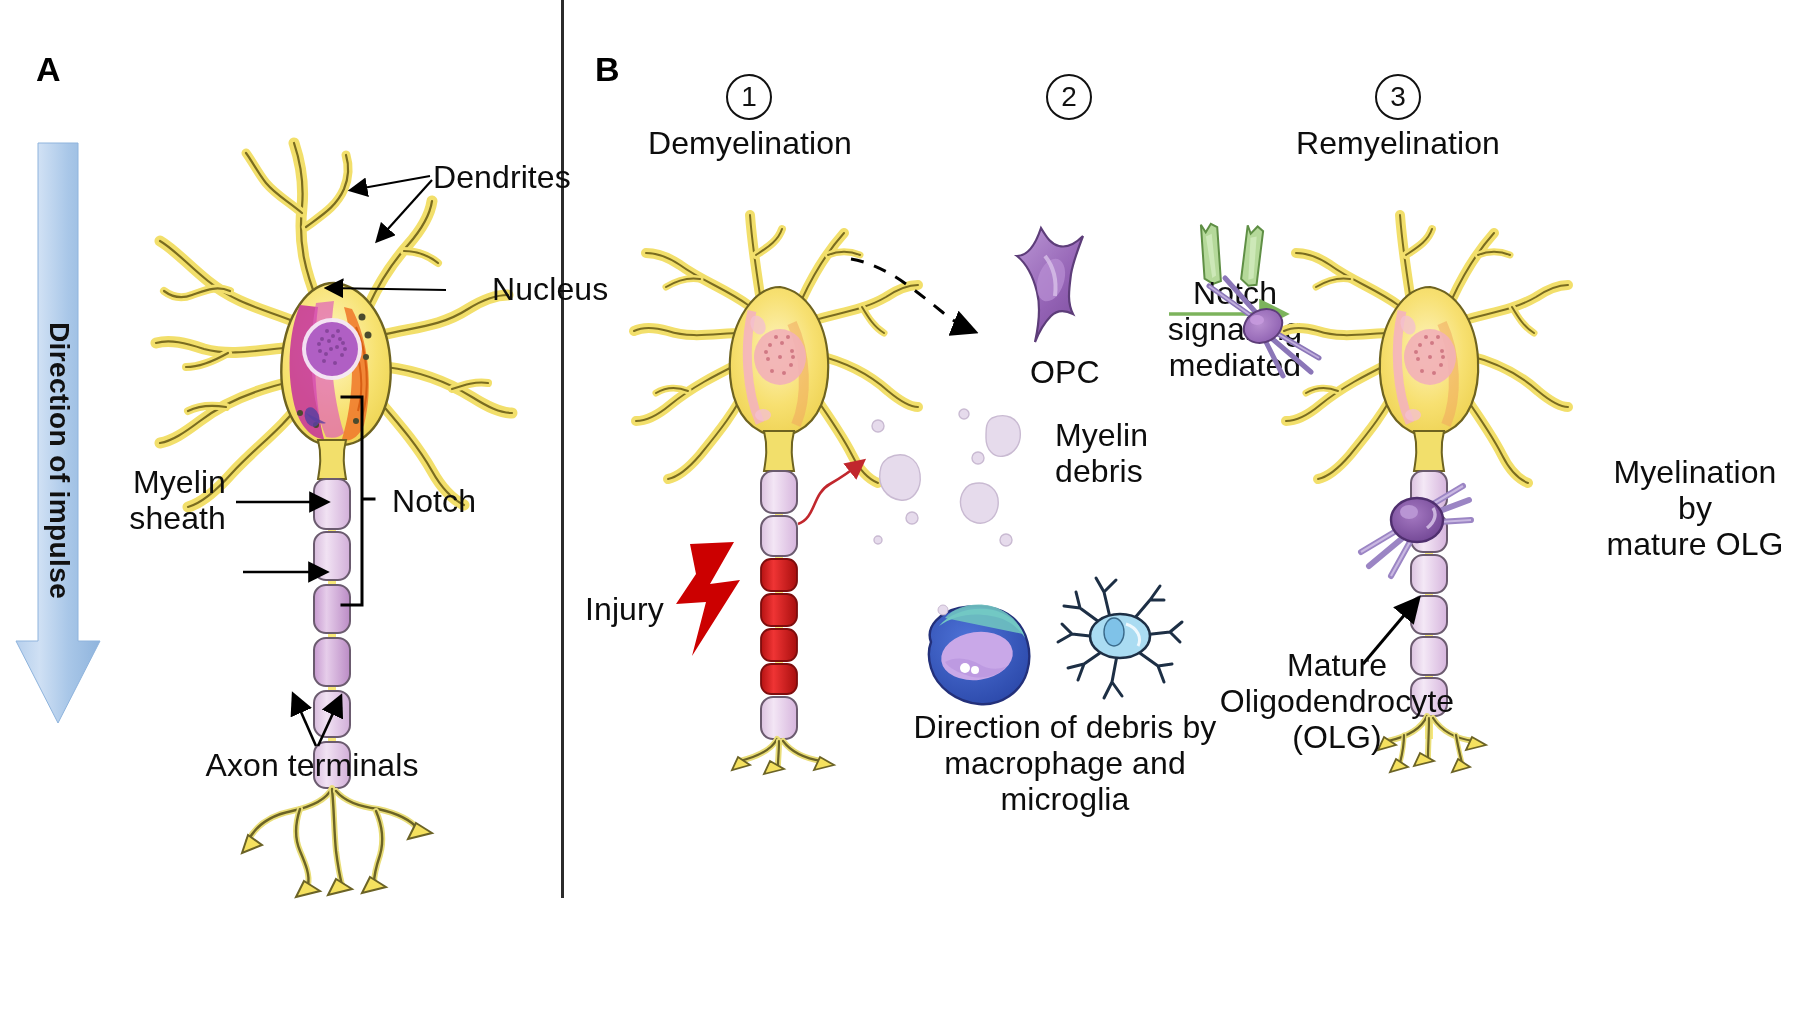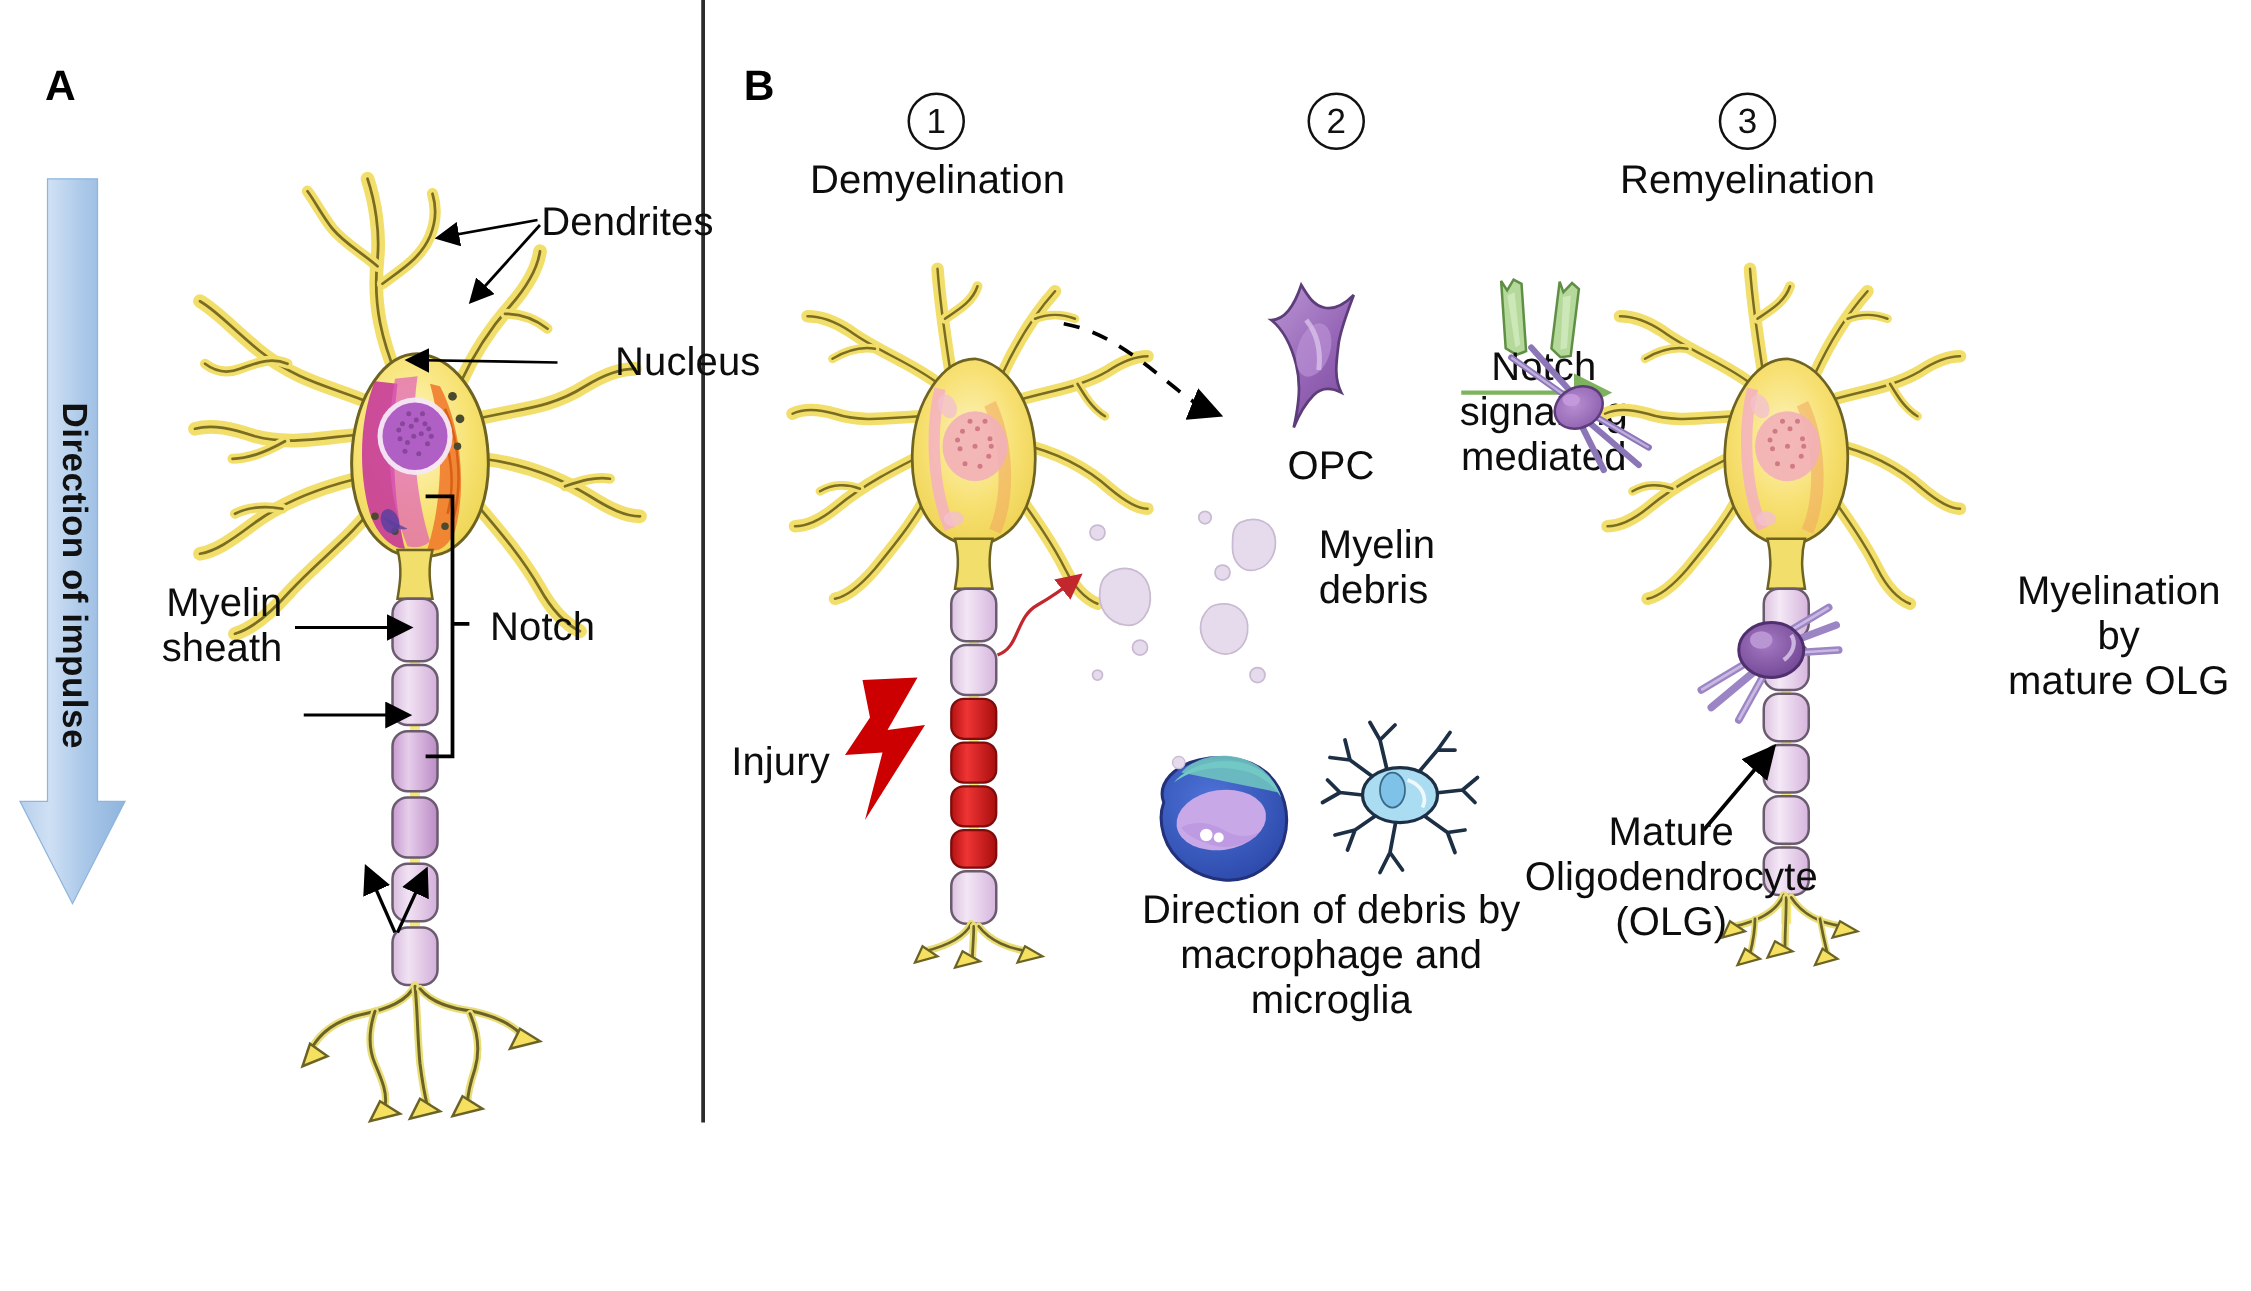--- a/index.html
+++ b/index.html
@@ -250,20 +250,21 @@
 
   <svg class="abs" style="left:243px; top:562px;" width="92" height="20" viewBox="0 0 92 20">
     <path d="M0,10 L82,10" stroke="#000" stroke-width="2.4" fill="none" marker-end="url(#arrA)"></path>
   </svg>
 
   <svg class="abs" style="left:340px; top:395px;" width="46" height="212" viewBox="0 0 46 212">
     <path d="M2,2 L22,2 L22,104 L34,104 M22,104 L22,210 L2,210" fill="none" stroke="#000" stroke-width="3" stroke-linecap="square"></path>
   </svg>
   <div class="abs lbl lbl-l" style="left:392px; top:484px;">Notch</div>
 
+  <div class="abs lbl lbl-c" style="left:162px; top:748px; width:300px;">Axon terminals</div>
   <svg class="abs" style="left:272px; top:688px;" width="90" height="62" viewBox="0 0 90 62">
     <path d="M44,58 L22,8" stroke="#000" stroke-width="2.6" fill="none" marker-end="url(#arrA)"></path>
     <path d="M46,58 L68,10" stroke="#000" stroke-width="2.6" fill="none" marker-end="url(#arrA)"></path>
   </svg>
 
   <div class="abs panel-letter" style="left:595px; top:52px;">B</div>
 
   <div class="abs step-circle" style="left:726px; top:74px;">1</div>
   <div class="abs lbl lbl-c" style="left:622px; top:126px; width:256px;">Demyelination</div>
 

